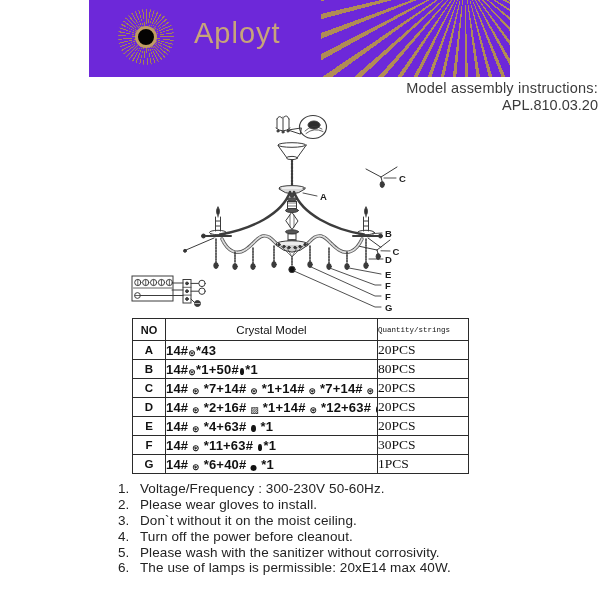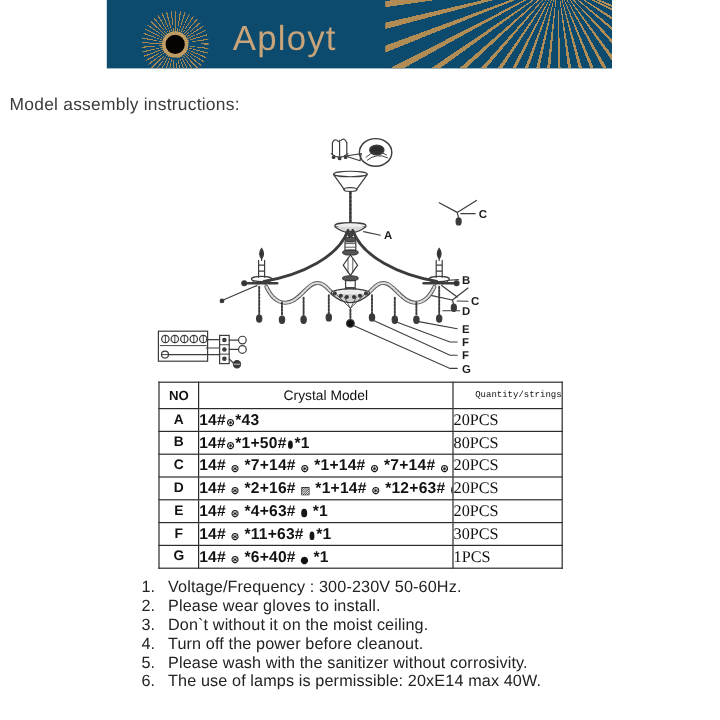--- a/index.html
+++ b/index.html
@@ -1,47 +1,47 @@
 <!DOCTYPE html>
 <html><head>
 <meta charset="utf-8">
 <style>
   html,body{margin:0;padding:0;}
   body{width:600px;height:600px;background:#ffffff;font-family:"Liberation Sans",sans-serif;position:relative;overflow:hidden;}
   .page{position:absolute;inset:0;}
 
   
-  .banner{position:absolute;left:89px;top:0;width:421px;height:57px;background:#0c4a6e;overflow:hidden;}
+  .banner{position:absolute;left:89px;top:0;width:421px;height:77px;background:#6d28d9;overflow:hidden;}
   .fan{position:absolute;left:55%;top:0;width:45%;height:100%;
        background:repeating-conic-gradient(from 115deg at 76% -25%, #b18c55 0deg 2deg, transparent 2deg 7deg);}
   .starburst{position:absolute;left:29px;top:9px;width:56px;height:56px;border-radius:50%;
        background:radial-gradient(circle,#0d0b08 0 9px,rgba(13,11,8,0) 9px),
                   repeating-conic-gradient(#a6854f 0deg 2.2deg, transparent 2.2deg 8deg);}
   .ring{position:absolute;left:46px;top:26px;width:22px;height:22px;box-sizing:border-box;
        border:3px solid #bf9c63;border-radius:50%;background:#050403;}
   .brand{position:absolute;left:105px;top:17px;font-size:29px;font-weight:300;letter-spacing:1px;color:#c7a47a;}
 
   
-  .title-wrap{position:absolute;left:8px;top:80px;width:590px;text-align:left;color:#3b3b3b;}
+  .title-wrap{position:absolute;left:8px;top:80px;width:590px;text-align:right;color:#3b3b3b;}
   .title-line1{font-size:14.5px;letter-spacing:.2px;}
   .title-line2{font-size:14.5px;margin-top:1px;}
 
   
   svg.diagram{position:absolute;left:0;top:0;width:600px;height:600px;}
   svg.diagram text{font-family:"Liberation Sans",sans-serif;font-size:9.5px;font-weight:600;fill:#1c1c1c;}
 
   
   table.crystal{position:absolute;left:132px;top:318px;width:336px;height:155px;border-collapse:collapse;table-layout:fixed;border-radius:16px;}
   table.crystal th,table.crystal td{border:1.5px solid #2b2b2b;padding:0;overflow:hidden;white-space:nowrap;}
   col.c1{width:33px;}col.c2{width:212px;}col.c3{width:91px;}
   tr.hdr{height:22px;}
   tbody tr{height:19px;}
   th.h-no{font-size:11px;font-weight:700;color:#111;text-align:center;}
   th.h-model{font-family:Liberation Sans, sans-serif;font-size:11.5px;font-weight:500;color:#111;text-align:center;white-space:pre;}
-  th.h-qty{font-family:"Liberation Mono",monospace;font-size:7.5px;font-weight:500;color:#111;text-align:right;}
+  th.h-qty{font-family:"Liberation Mono",monospace;font-size:7.5px;font-weight:500;color:#111;text-align:left;}
   td.c-no{font-size:11.5px;font-weight:700;text-align:center;color:#111;}
   td.c-model{font-size:13px;font-weight:700;color:#111;padding-left:6px;letter-spacing:.2px;}
   td.c-qty{font-family:"Liberation Serif",serif;font-size:13.5px;text-align:left;color:#111;}
   .ic{display:inline-block;vertical-align:-1px;line-height:1;}
   .ic-octagon-bead::before{content:"⊛";font-family:"DejaVu Sans",sans-serif;font-size:9px;}
   .ic-square-bead::before{content:"▨";font-family:"DejaVu Sans",sans-serif;font-size:9px;}
   .ic-ball-bead::before{content:"●";font-family:"DejaVu Sans",sans-serif;font-size:8px;}
   .ic-drop-bead{width:4.5px;height:7px;background:#161616;border-radius:50% 50% 50% 50%/55% 55% 45% 45%;margin:0 1px;vertical-align:-1px;}
 
   
@@ -57,20 +57,21 @@
 
   <div class="banner">
     <div class="fan"></div>
     <div class="starburst"></div>
     <div class="ring"></div>
     <div class="brand">Aployt</div>
   </div>
 
   <div class="title-wrap">
     <div class="title-line1">Model assembly instructions:</div>
+    <div class="title-line2">APL.810.03.20</div>
   </div>
 
   <svg class="diagram" viewBox="0 0 600 600">
     <g stroke="#3c3c3c" fill="none" stroke-width="1" stroke-linecap="round">
 
       <g>
         <path d="M277,119 V128 M283,117 V130 M289,119 V128"></path>
         <path d="M277,119 Q279,114.5 282,118 M289,119 Q287,114 284,117"></path>
         <path d="M276,128 Q283,134 290,128"></path>
         <circle cx="278" cy="131" r="1.1" fill="#3c3c3c"></circle>

